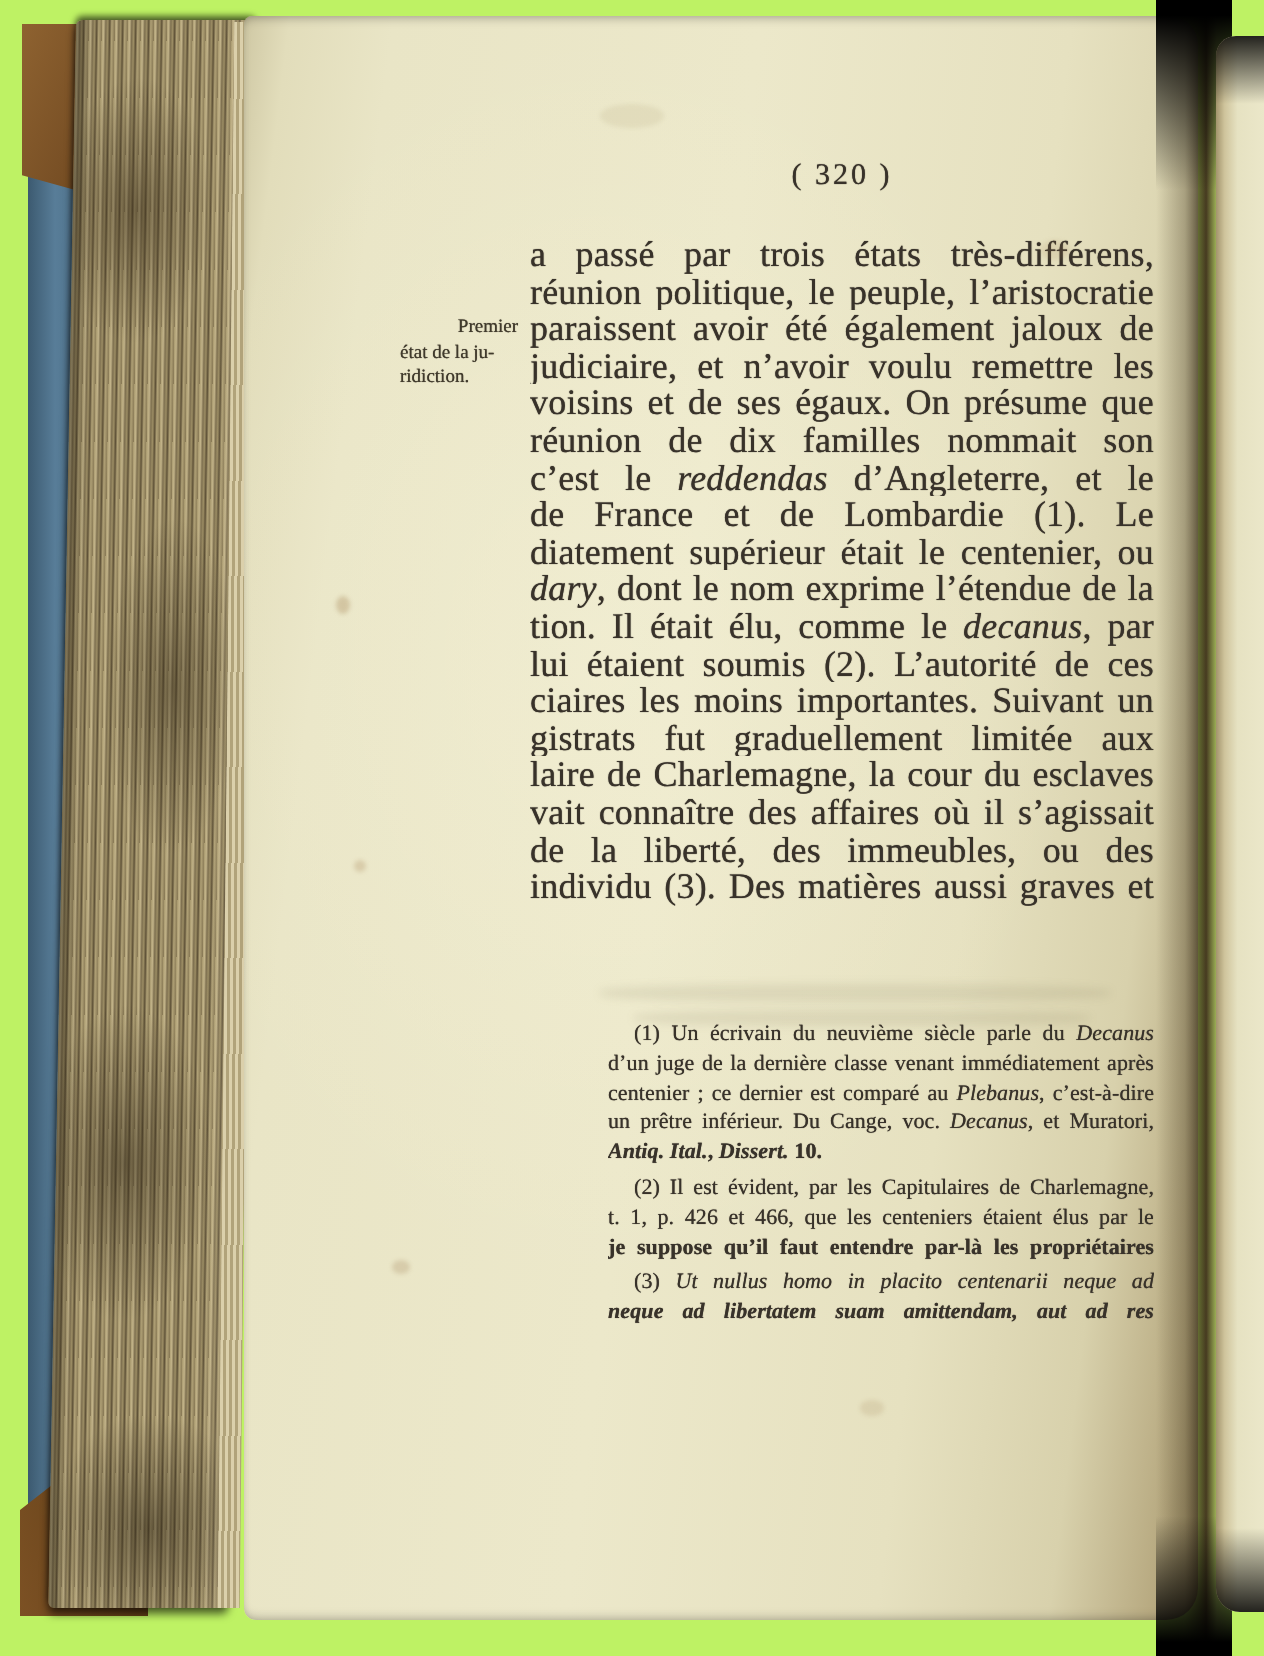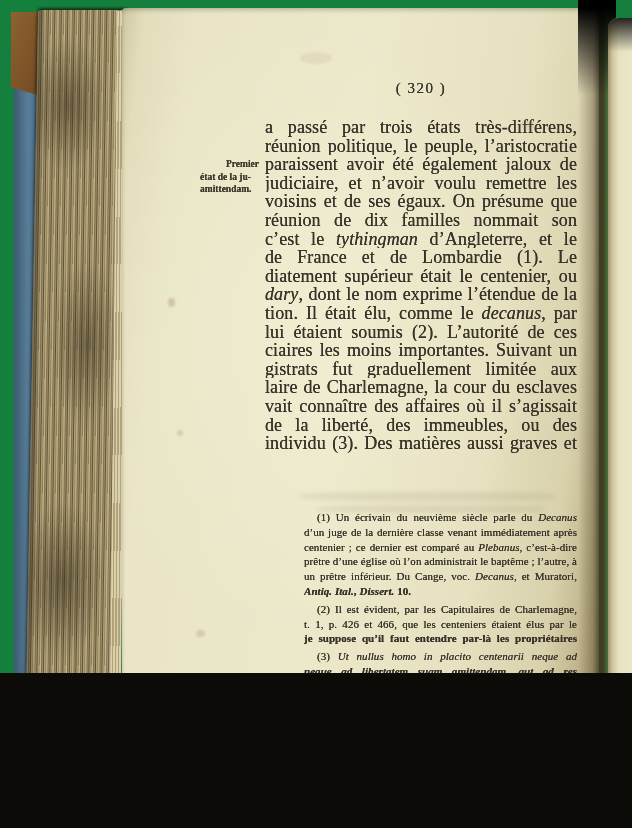--- a/index.html
+++ b/index.html
@@ -1,18 +1,18 @@
 <!DOCTYPE html>
 <html><head>
 <meta charset="utf-8">
 <style>
   html,body{margin:0;padding:0;background:#0c0b07;}
   .scan{
-    position:relative;width:632px;height:673px;overflow:hidden;
-    background:#15803d;
+    position:relative;width:632px;height:828px;overflow:hidden;
+    background:#bef264;
     font-family:"Liberation Serif", serif;
   }
   .scan > div, .page > div{position:absolute;}
 
   
   .cover-blue{
     left:14px;top:56px;width:30px;height:750px;
     background:linear-gradient(90deg,#3c5a70 0%,#587d98 45%,#4d6f88 100%);
     border-radius:5px 2px 2px 7px;
   }
@@ -64,21 +64,21 @@
   .page-number{
     left:143px;top:72px;width:312px;height:16px;
     text-align:center;font-size:15px;line-height:16px;letter-spacing:1.5px;
     text-shadow:0 0 .5px currentColor;
   }
   .margin-note{
     left:78px;top:150px;width:62px;
     font-size:9.5px;line-height:12.5px;color:#403a2c;
     text-shadow:0 0 .4px currentColor;
   }
-  .mn{text-align:left;font-weight:bold;}
+  .mn{text-align:left;}
   .mn.l1{text-align:right;padding-right:3px;}
 
   .body-text{
     left:143px;top:110px;width:312px;
     font-size:18px;letter-spacing:.1px;
     text-shadow:0 0 .5px currentColor;
   }
   .bline{
     height:18.6px;line-height:18.6px;overflow:hidden;
     text-align:justify;text-align-last:justify;
@@ -135,31 +135,31 @@
   <div class="leather-bottom"></div>
   <div class="fore-edge"></div>
   <div class="edge-highlight"></div>
 
   <div class="page">
     <div class="page-number">( 320 )</div>
 
     <div class="margin-note">
       <div class="mn l1">Premier</div>
       <div class="mn">état de la ju-</div>
-      <div class="mn">amittendam.</div>
+      <div class="mn">ridiction.</div>
     </div>
 
     <div class="body-text" id="body-text">
         <div class="bline">a passé par trois états très-différens, produits par</div>
         <div class="bline">réunion politique, le peuple, l’aristocratie et la</div>
         <div class="bline">paraissent avoir été également jaloux de l’autorité</div>
         <div class="bline">judiciaire, et n’avoir voulu remettre les intérêts</div>
         <div class="bline">voisins et de ses égaux. On présume que chaque</div>
         <div class="bline">réunion de dix familles nommait son magistrat :</div>
-        <div class="bline">c’est le <i>tythingman</i> d’Angleterre, et le <i>decanus</i></div>
+        <div class="bline">c’est le <i>reddendas</i> d’Angleterre, et le <i>decanus</i></div>
         <div class="bline">de France et de Lombardie (1). Le magistrat immé-</div>
         <div class="bline">diatement supérieur était le centenier, ou <i>hundre-</i></div>
         <div class="bline"><i>dary</i>, dont le nom exprime l’étendue de la juridic-</div>
         <div class="bline">tion. Il était élu, comme le <i>decanus</i>, par ceux qui</div>
         <div class="bline">lui étaient soumis (2). L’autorité de ces petits ma-</div>
         <div class="bline">ciaires les moins importantes. Suivant un capitu-</div>
         <div class="bline">gistrats fut graduellement limitée aux affaires judi-</div>
         <div class="bline">laire de Charlemagne, la cour du esclaves ne pou-</div>
         <div class="bline">vait connaître des affaires où il s’agissait de la vie,</div>
         <div class="bline">de la liberté, des immeubles, ou des esclaves d’un</div>
@@ -167,21 +167,20 @@
       </div>
 
     <div class="ghost" style="left:178px;top:484px;width:255px;height:9px;"></div>
     <div class="ghost" style="left:195px;top:497px;width:228px;height:8px;"></div>
 
     <div class="footnotes" id="footnotes">
         <div class="fnote">
           <div class="fline first">(1) Un écrivain du neuvième siècle parle du <i>Decanus</i> comme</div>
           <div class="fline">d’un juge de la dernière classe venant immédiatement après le</div>
           <div class="fline">centenier ; ce dernier est comparé au <i>Plebanus</i>, c’est-à-dire au</div>
-          <div class="fline">prêtre d’une église où l’on administrait le baptême ; l’autre, à</div>
           <div class="fline">un prêtre inférieur. Du Cange, voc. <i>Decanus</i>, et Muratori,</div>
           <div class="fline last"><i>Antiq. Ital.</i>, <i>Dissert.</i> 10.</div>
         </div>
         <div class="fnote">
           <div class="fline first">(2) Il est évident, par les Capitulaires de Charlemagne, Baluz.,</div>
           <div class="fline">t. 1, p. 426 et 466, que les centeniers étaient élus par le peuple ;</div>
           <div class="fline last">je suppose qu’il faut entendre par-là les propriétaires libres.</div>
         </div>
         <div class="fnote">
           <div class="fline first">(3) <i>Ut nullus homo in placito centenarii neque ad mortem,</i></div>

